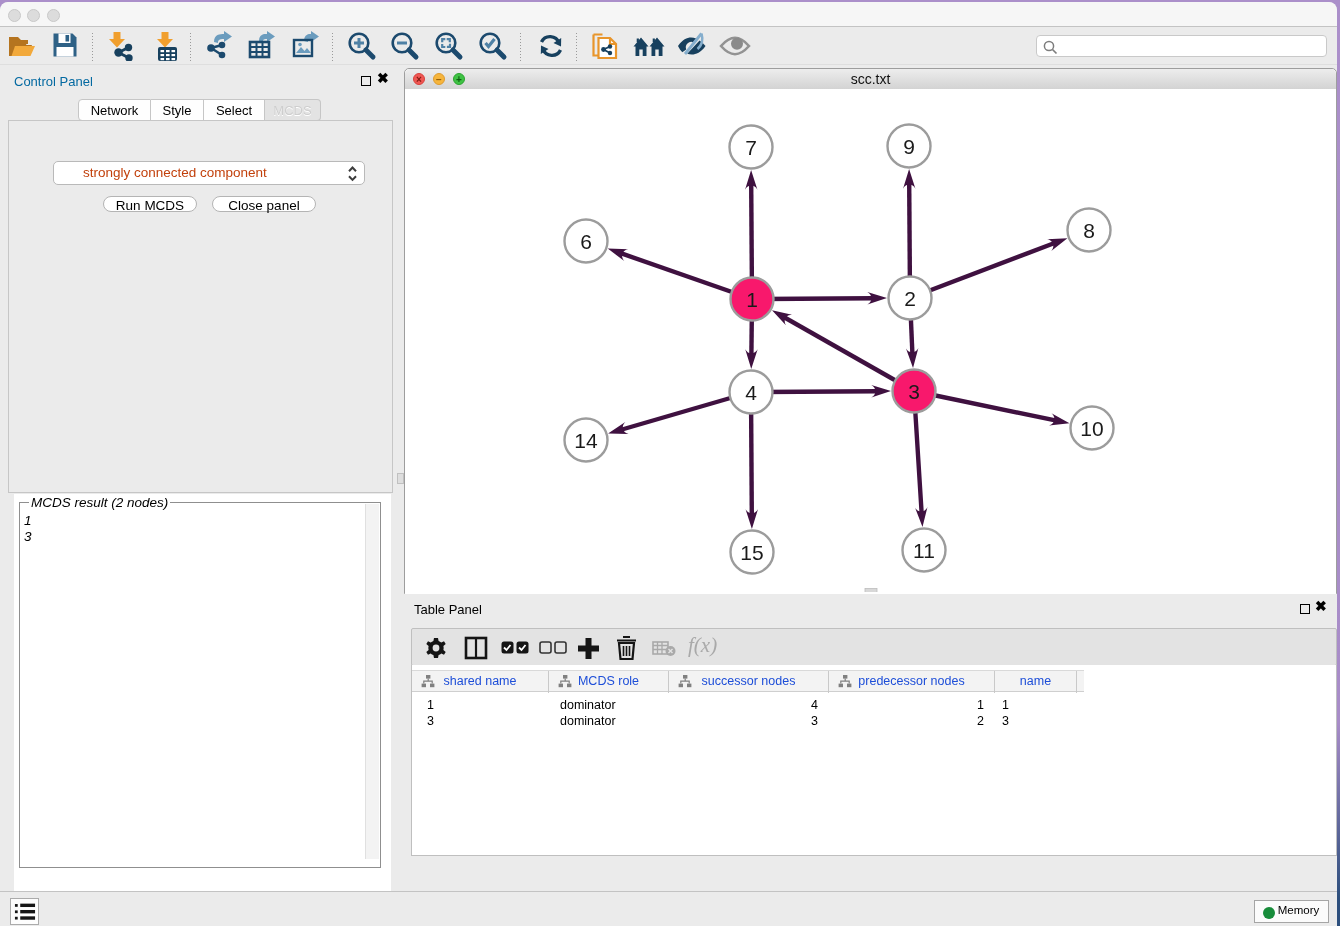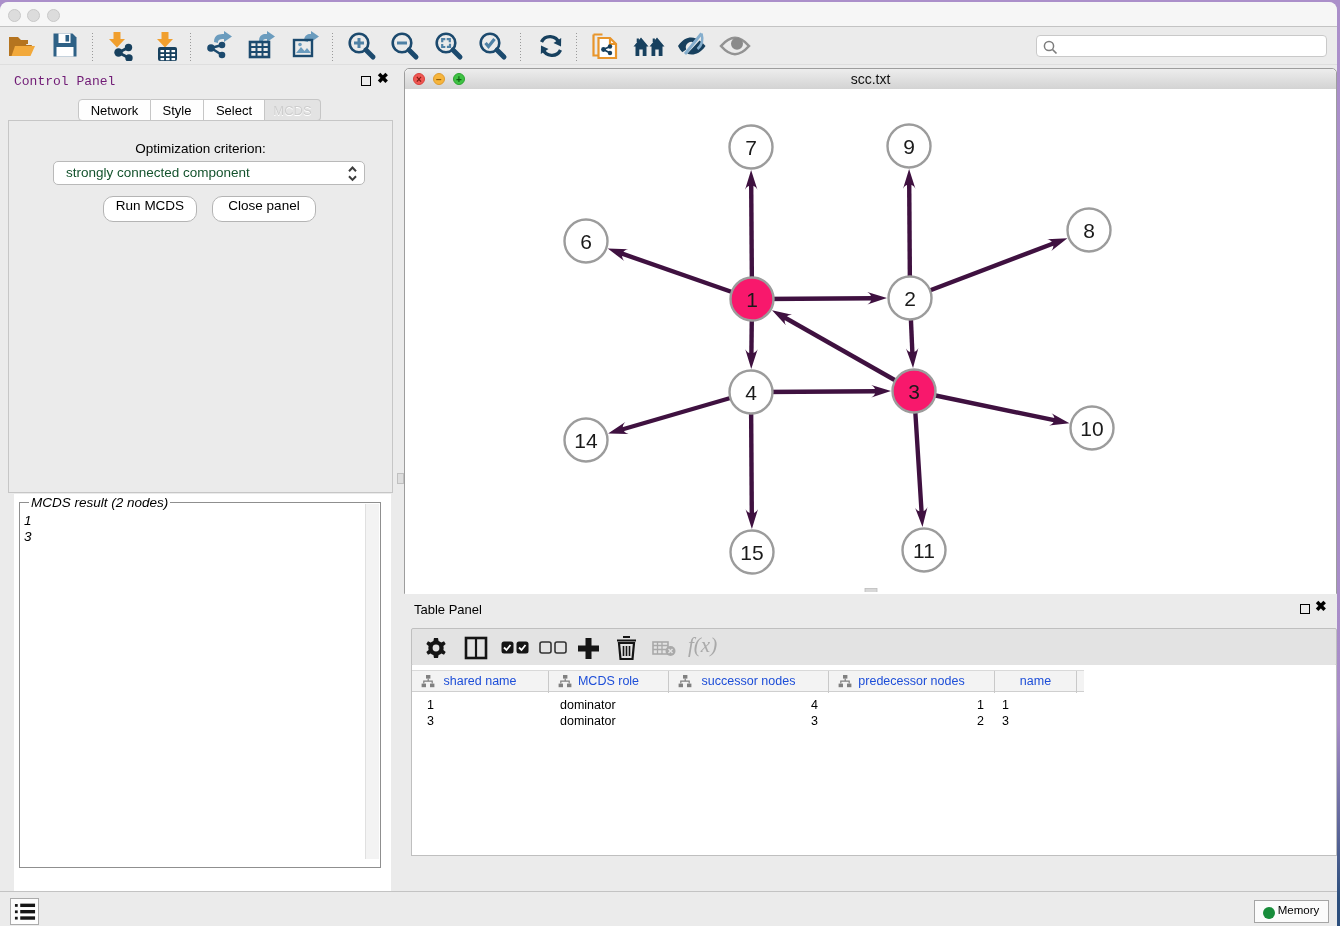--- a/index.html
+++ b/index.html
@@ -11,32 +11,32 @@
 .tl { position:absolute; top:7px; width:13px; height:13px; border-radius:50%; background:#dcdcdc; border:1px solid #c8c8c8; }
 #titlebar .t1{left:8px;} #titlebar .t2{left:27px;} #titlebar .t3{left:47px;}
 #apptitle { position:absolute; top:3.5px; width:100%; text-align:center; font-size:14px; color:#a2a2a2; }
 
 #toolbar { position:absolute; left:0; top:26px; width:100%; height:37px; background:#ebebeb; border-bottom:1px solid #dedede; }
 .tbi { position:absolute; top:3px; }
 .tbsep { position:absolute; top:5px; width:1px; height:28px; background-image:repeating-linear-gradient(180deg,#9a9a9a 0 1px,transparent 1px 3px); }
 #searchbox { position:absolute; left:1036px; top:7px; width:291px; height:22px; background:#fff; border:1px solid #c9c9c9; border-radius:4px; }
 
 #cpanel { position:absolute; left:0; top:63px; width:396px; height:827px; }
-#cpanel-h { position:absolute; left:14px; top:9px; font-size:13px; color:#701a75;font-family:Liberation Mono, monospace; }
+#cpanel-h { position:absolute; left:14px; top:9px; font-size:13px; color:#0369a1; }
 .wbtn-sq { position:absolute; top:11px; width:10px; height:10px; border:1.5px solid #000; }
 .wbtn-x { position:absolute; top:5px; font-size:14px; font-weight:bold; color:#000; }
 
 #cp-tabs { position:absolute; left:78px; top:34px; height:28px; }
 .cptab { float:left; height:22px; line-height:21px; font-size:13px; text-align:center; background:#fefefe; border:1px solid #c6c6c6; border-left:none; color:#000; }
 .cptab.first { border-left:1px solid #c6c6c6; border-radius:4px 0 0 4px; }
 .cptab.sel { background:#e3e3e3; color:#cecece; border-radius:0 4px 4px 0; text-shadow:0 1px 0 #fff; }
 #cp-sub { position:absolute; left:8px; top:55px; width:385px; height:373px; border:1px solid #c6c6c6; background:#ebebeb; }
 #opt-label { position:absolute; left:0; top:20px; width:100%; text-align:center; font-size:13.5px; }
-#opt-select { position:absolute; left:44px; top:40px; width:312px; height:24px; background:#fff; border:1px solid #b9b9b9; border-radius:5px; font-size:13.5px; line-height:22px; padding-left:12px; color:#14532d; }
-.btn { position:absolute; top:75px; height:26px; background:#fff; border:1px solid #b4b4b4; border-radius:10px; font-size:13.5px; text-align:center; line-height:18px; color:#000; }
+#opt-select { position:absolute; left:44px; top:40px; width:312px; height:24px; background:#fff; border:1px solid #b9b9b9; border-radius:5px; font-size:13.5px; line-height:22px; padding-left:29px; color:#c2410c; }
+.btn { position:absolute; top:75px; height:16px; background:#fff; border:1px solid #b4b4b4; border-radius:10px; font-size:13.5px; text-align:center; line-height:18px; color:#000; }
 
 #cp-results { position:absolute; left:14px; top:429px; width:377px; height:445px; background:#fff; }
 #fieldset { position:absolute; left:5px; top:8px; width:362px; height:366px; border:1px solid #8f8f8f; background:#fff;font-style:italic; }
 #fieldset-legend { position:absolute; left:9px; top:-8px; background:#fff; padding:0 2px; font-size:13.5px; }
 #fs-scroll { position:absolute; right:1px; top:1px; width:14px; height:355px; background:#f3f3f3; border-left:1px solid #e0e0e0; }
 #fs-text { position:absolute; left:4px; top:10px; font-size:13.5px; line-height:16px; color:#000; }
 
 #statusbar { position:absolute; left:0; top:889px; width:1337px; height:35px; background:#ebebeb; border-top:1px solid #c3c3c3; }
 #listbtn { position:absolute; left:10px; top:6px; width:29px; height:27px; background:#fdfdfd; border:1px solid #ababab; }
 #membtn { position:absolute; left:1254px; top:8px; width:75px; height:23px; background:#fbfbfb; border:1px solid #a5a5a5; font-size:11.5px; line-height:19px; text-align:center; padding-left:14px; }
@@ -209,21 +209,20 @@
     <div id="cpanel-h">Control Panel</div>
     <div class="wbtn-sq" style="left:361px;"></div>
     <div class="wbtn-x" style="left:377px;">✖</div>
     <div id="cp-tabs">
       <div class="cptab first" style="width:73px;">Network</div>
         <div class="cptab" style="width:53px;text-align:center;">Style</div>
         <div class="cptab" style="width:61px;">Select</div>
         <div class="cptab sel" style="width:56px;">MCDS</div>
     </div>
     <div id="cp-sub">
-      <div id="opt-label">Optimization criterion:</div>
       <div id="opt-select">strongly connected component
         <svg style="position:absolute;right:6px;top:3px;" width="11" height="18" viewBox="0 0 11 18">
             <path d="M2 6.2 L5.5 2.5 L9 6.2 M2 11.2 L5.5 14.9 L9 11.2" fill="none" stroke="#3c3c3c" stroke-width="2"></path>
           </svg>
       </div>
       <div class="btn" style="left:94px; width:94px;">Run MCDS</div>
       <div class="btn" style="left:203px; width:104px;">Close panel</div>
     </div>
     <div id="cp-results">
       <div id="fieldset">

